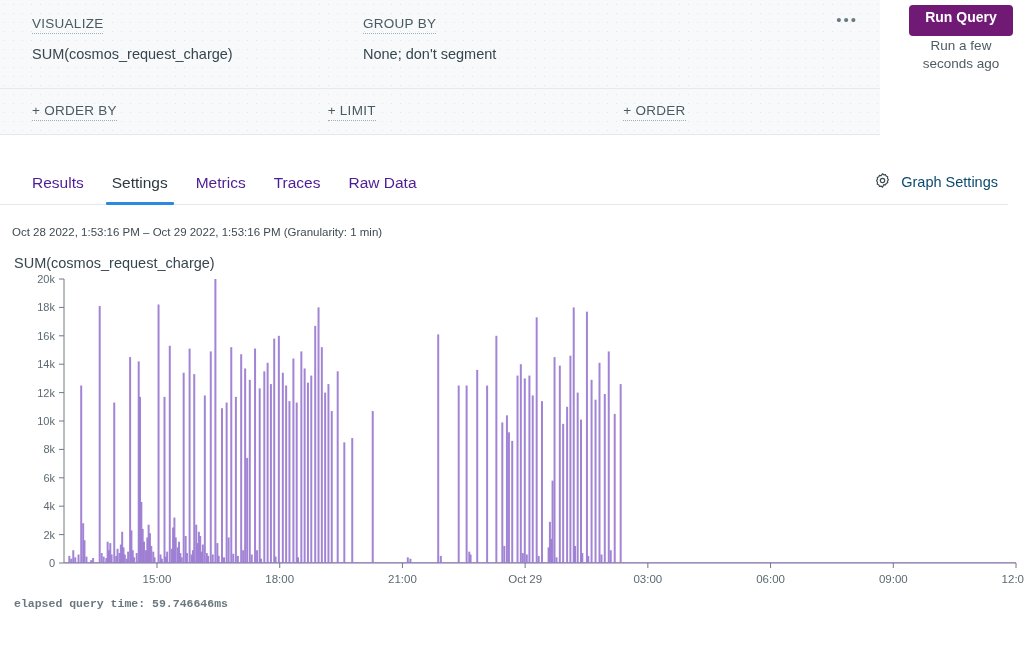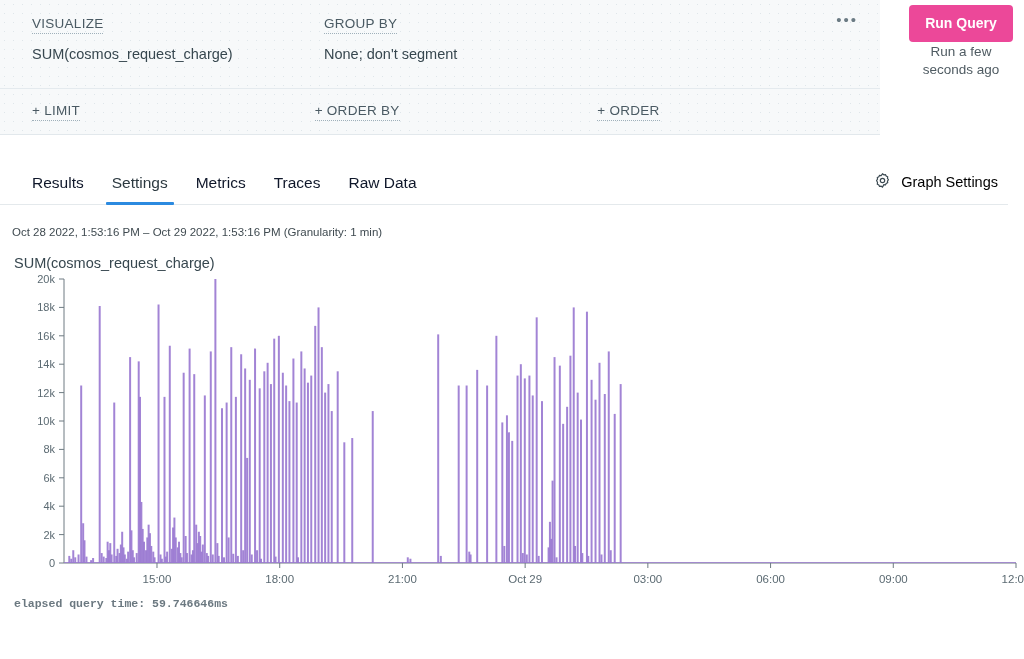--- a/index.html
+++ b/index.html
@@ -18,20 +18,21 @@
     width: 880px;
     background: #f7f9fa;
     background-image: radial-gradient(circle, #dfe6ea 0.7px, transparent 0.7px);
     background-size: 9px 9px;
     border-bottom: 1px solid #e2e8ec;
   }
   .query-row {
     display: flex;
     padding: 14px 0 16px 32px;
     position: relative;
+    gap: 39px;
   }
   .query-row.top { height: 88px; }
   .query-row.bottom {
     height: 46px;
     border-top: 1px solid #e4eaee;
     padding-top: 12px;
     align-items: flex-start;
   }
   .q-col { width: 292px; }
   .q-label {
@@ -73,28 +74,28 @@
     position: absolute;
     left: 898px; top: 0;
     width: 126px;
     text-align: center;
     padding-top: 5px;
   }
   .run-btn {
     display: block;
     width: 104px;
     margin: 0 auto;
-    background: #ec4899;
+    background: #701a75;
     color: #fff;
     border: 0;
     border-radius: 4px;
     font-family: "Liberation Sans", sans-serif;
     font-size: 14px;
     font-weight: bold;
-    padding: 10px 0 11px;
+    padding: 4px 0 11px;
     cursor: pointer;
   }
   .run-meta {
     margin-top: 1px;
     font-size: 13.5px;
     color: #4f5b62;
     line-height: 1.35;
   }
 
   
@@ -106,21 +107,21 @@
   .tabs {
     display: flex;
     align-items: flex-end;
     height: 42px;
     padding-left: 18px;
     border-bottom: 1px solid #e4e9ec;
     width: 1008px;
   }
   .tab {
     font-size: 15.5px;
-    color: #0f172a;
+    color: #4c1d95;
     padding: 0 14px 12px;
     cursor: pointer;
     position: relative;
     white-space: nowrap;
   }
   .tab.active { color: #2c3940; font-weight: normal; }
   .tab.active::after {
     content: "";
     position: absolute;
     left: 8px; right: 8px; bottom: -1px;
@@ -128,21 +129,21 @@
     background: #2b8ae0;
     border-radius: 1px;
   }
   .graph-settings {
     position: absolute;
     right: 26px; bottom: 13px;
     display: flex;
     align-items: center;
     gap: 10px;
     font-size: 14.5px;
-    color: #000000;
+    color: #0c4a6e;
     cursor: pointer;
   }
 
   
   .time-range {
     margin: 21px 0 0 12px;
     font-size: 11.5px;
     font-weight: normal;
     color: #3f4a50;
   }
@@ -184,24 +185,24 @@
       <div class="q-value">SUM(cosmos_request_charge)</div>
     </div>
     <div class="q-col">
       <span class="q-label">GROUP BY</span>
       <div class="q-value">None; don't segment</div>
     </div>
   </div>
 
   <div class="query-row bottom">
     <div class="q-col">
-      <span class="q-add">+ LIMIT</span>
+      <span class="q-add">+ ORDER BY</span>
     </div>
     <div class="q-col">
-      <span class="q-add">+ ORDER BY</span>
+      <span class="q-add">+ LIMIT</span>
     </div>
     <div class="q-col">
       <span class="q-add">+ ORDER</span>
     </div>
   </div>
 </div>
 
 <div class="run-side">
   <button class="run-btn">Run Query</button>
   <div class="run-meta">

